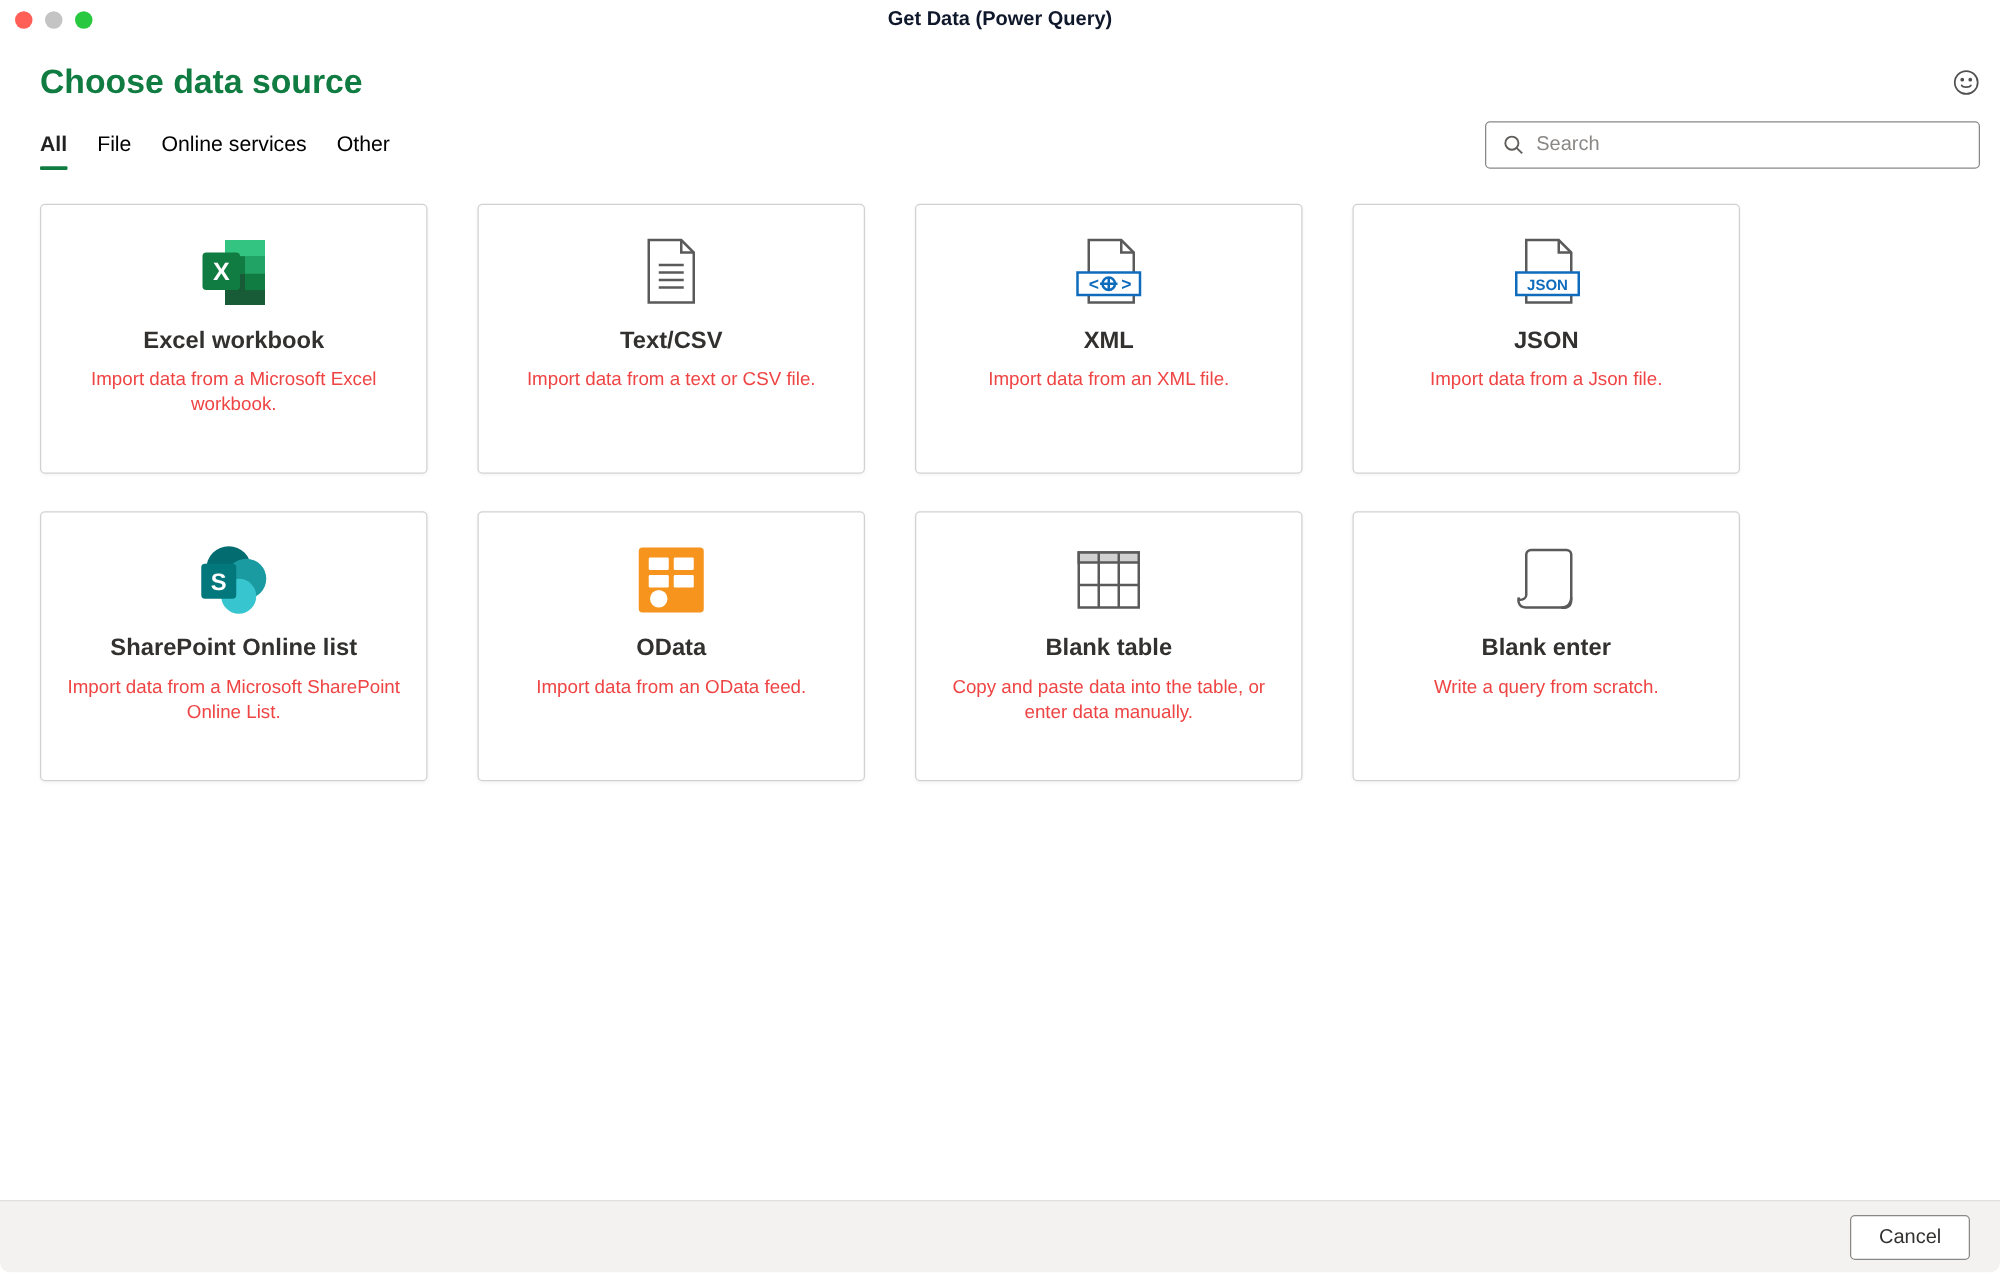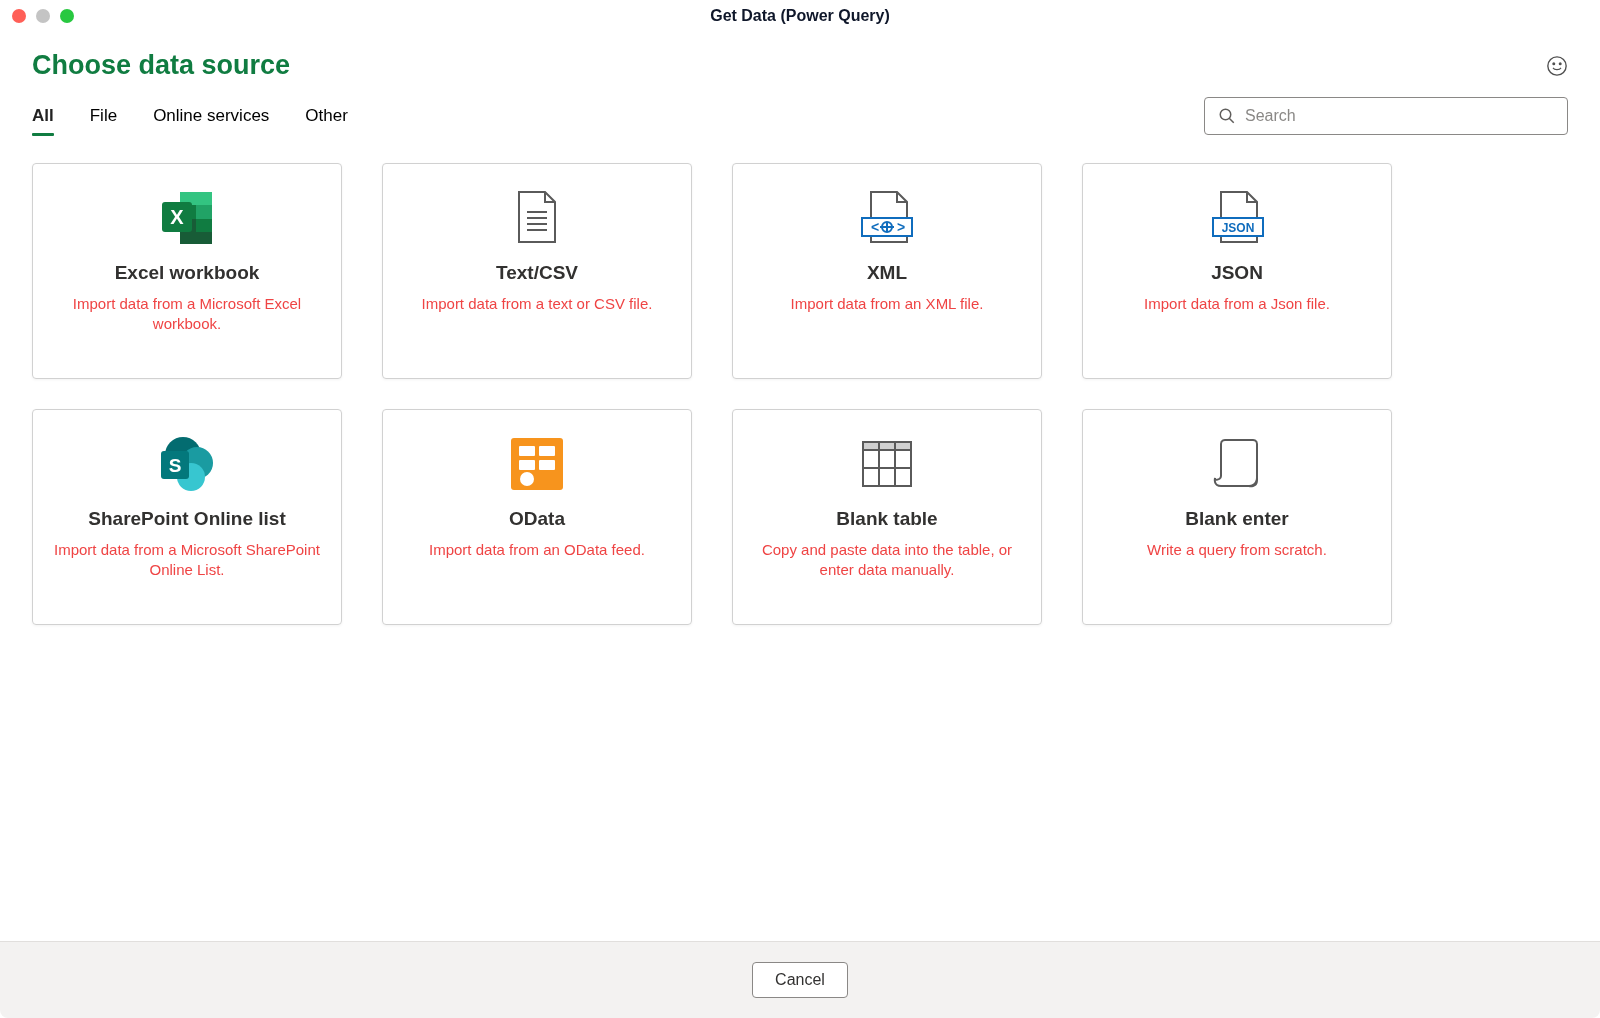--- a/index.html
+++ b/index.html
@@ -37,21 +37,21 @@
     .traffic-max { background: #28c840; }
     .window-title {
       position: absolute;
       left: 50%;
       transform: translateX(-50%);
       font-size: 16px;
       font-weight: 600;
       color: #0f172a;
     }
     .content {
-      padding: 18px 32px 0 32px;
+      padding: 18px 16px 0 32px;
     }
     .header-row {
       display: flex;
       align-items: center;
       justify-content: space-between;
       margin-bottom: 16px;
     }
     .page-title {
       font-size: 27px;
       font-weight: 700;
@@ -64,21 +64,21 @@
       cursor: pointer;
     }
     .nav-row {
       display: flex;
       align-items: center;
       justify-content: space-between;
       margin-bottom: 28px;
     }
     .tabs {
       display: flex;
-      gap: 36px;
+      gap: 24px;
     }
     .tab {
       font-size: 17px;
       color: #000000;
       padding: 8px 0;
       cursor: pointer;
       position: relative;
     }
     .tab.active {
       font-weight: 600;
@@ -101,21 +101,21 @@
     }
     .search-icon {
       position: absolute;
       left: 14px;
       width: 18px;
       height: 18px;
       color: #605e5c;
       pointer-events: none;
     }
     .search-input {
-      width: 364px;
+      width: 396px;
       height: 38px;
       border: 1px solid #8a8886;
       border-radius: 4px;
       padding: 0 14px 0 40px;
       font-size: 16px;
       color: #323130;
       outline: none;
     }
     .search-input::placeholder {
       color: #8a8886;
@@ -155,25 +155,25 @@
       font-size: 15px;
       color: #ef4444;
       text-align: center;
       line-height: 1.3;
     }
     .footer {
       position: absolute;
       bottom: 0;
       left: 0;
       right: 0;
-      height: 77px;
+      height: 58px;
       background: #f3f2f1;
       border-top: 1px solid #e1dfdd;
       display: flex;
-      justify-content: center;
+      justify-content: flex-end;
       align-items: center;
       padding: 0 24px;
     }
     .btn-cancel {
       background: #fff;
       border: 1px solid #8a8886;
       border-radius: 4px;
       padding: 8px 22px;
       font-size: 16px;
       color: #323130;

